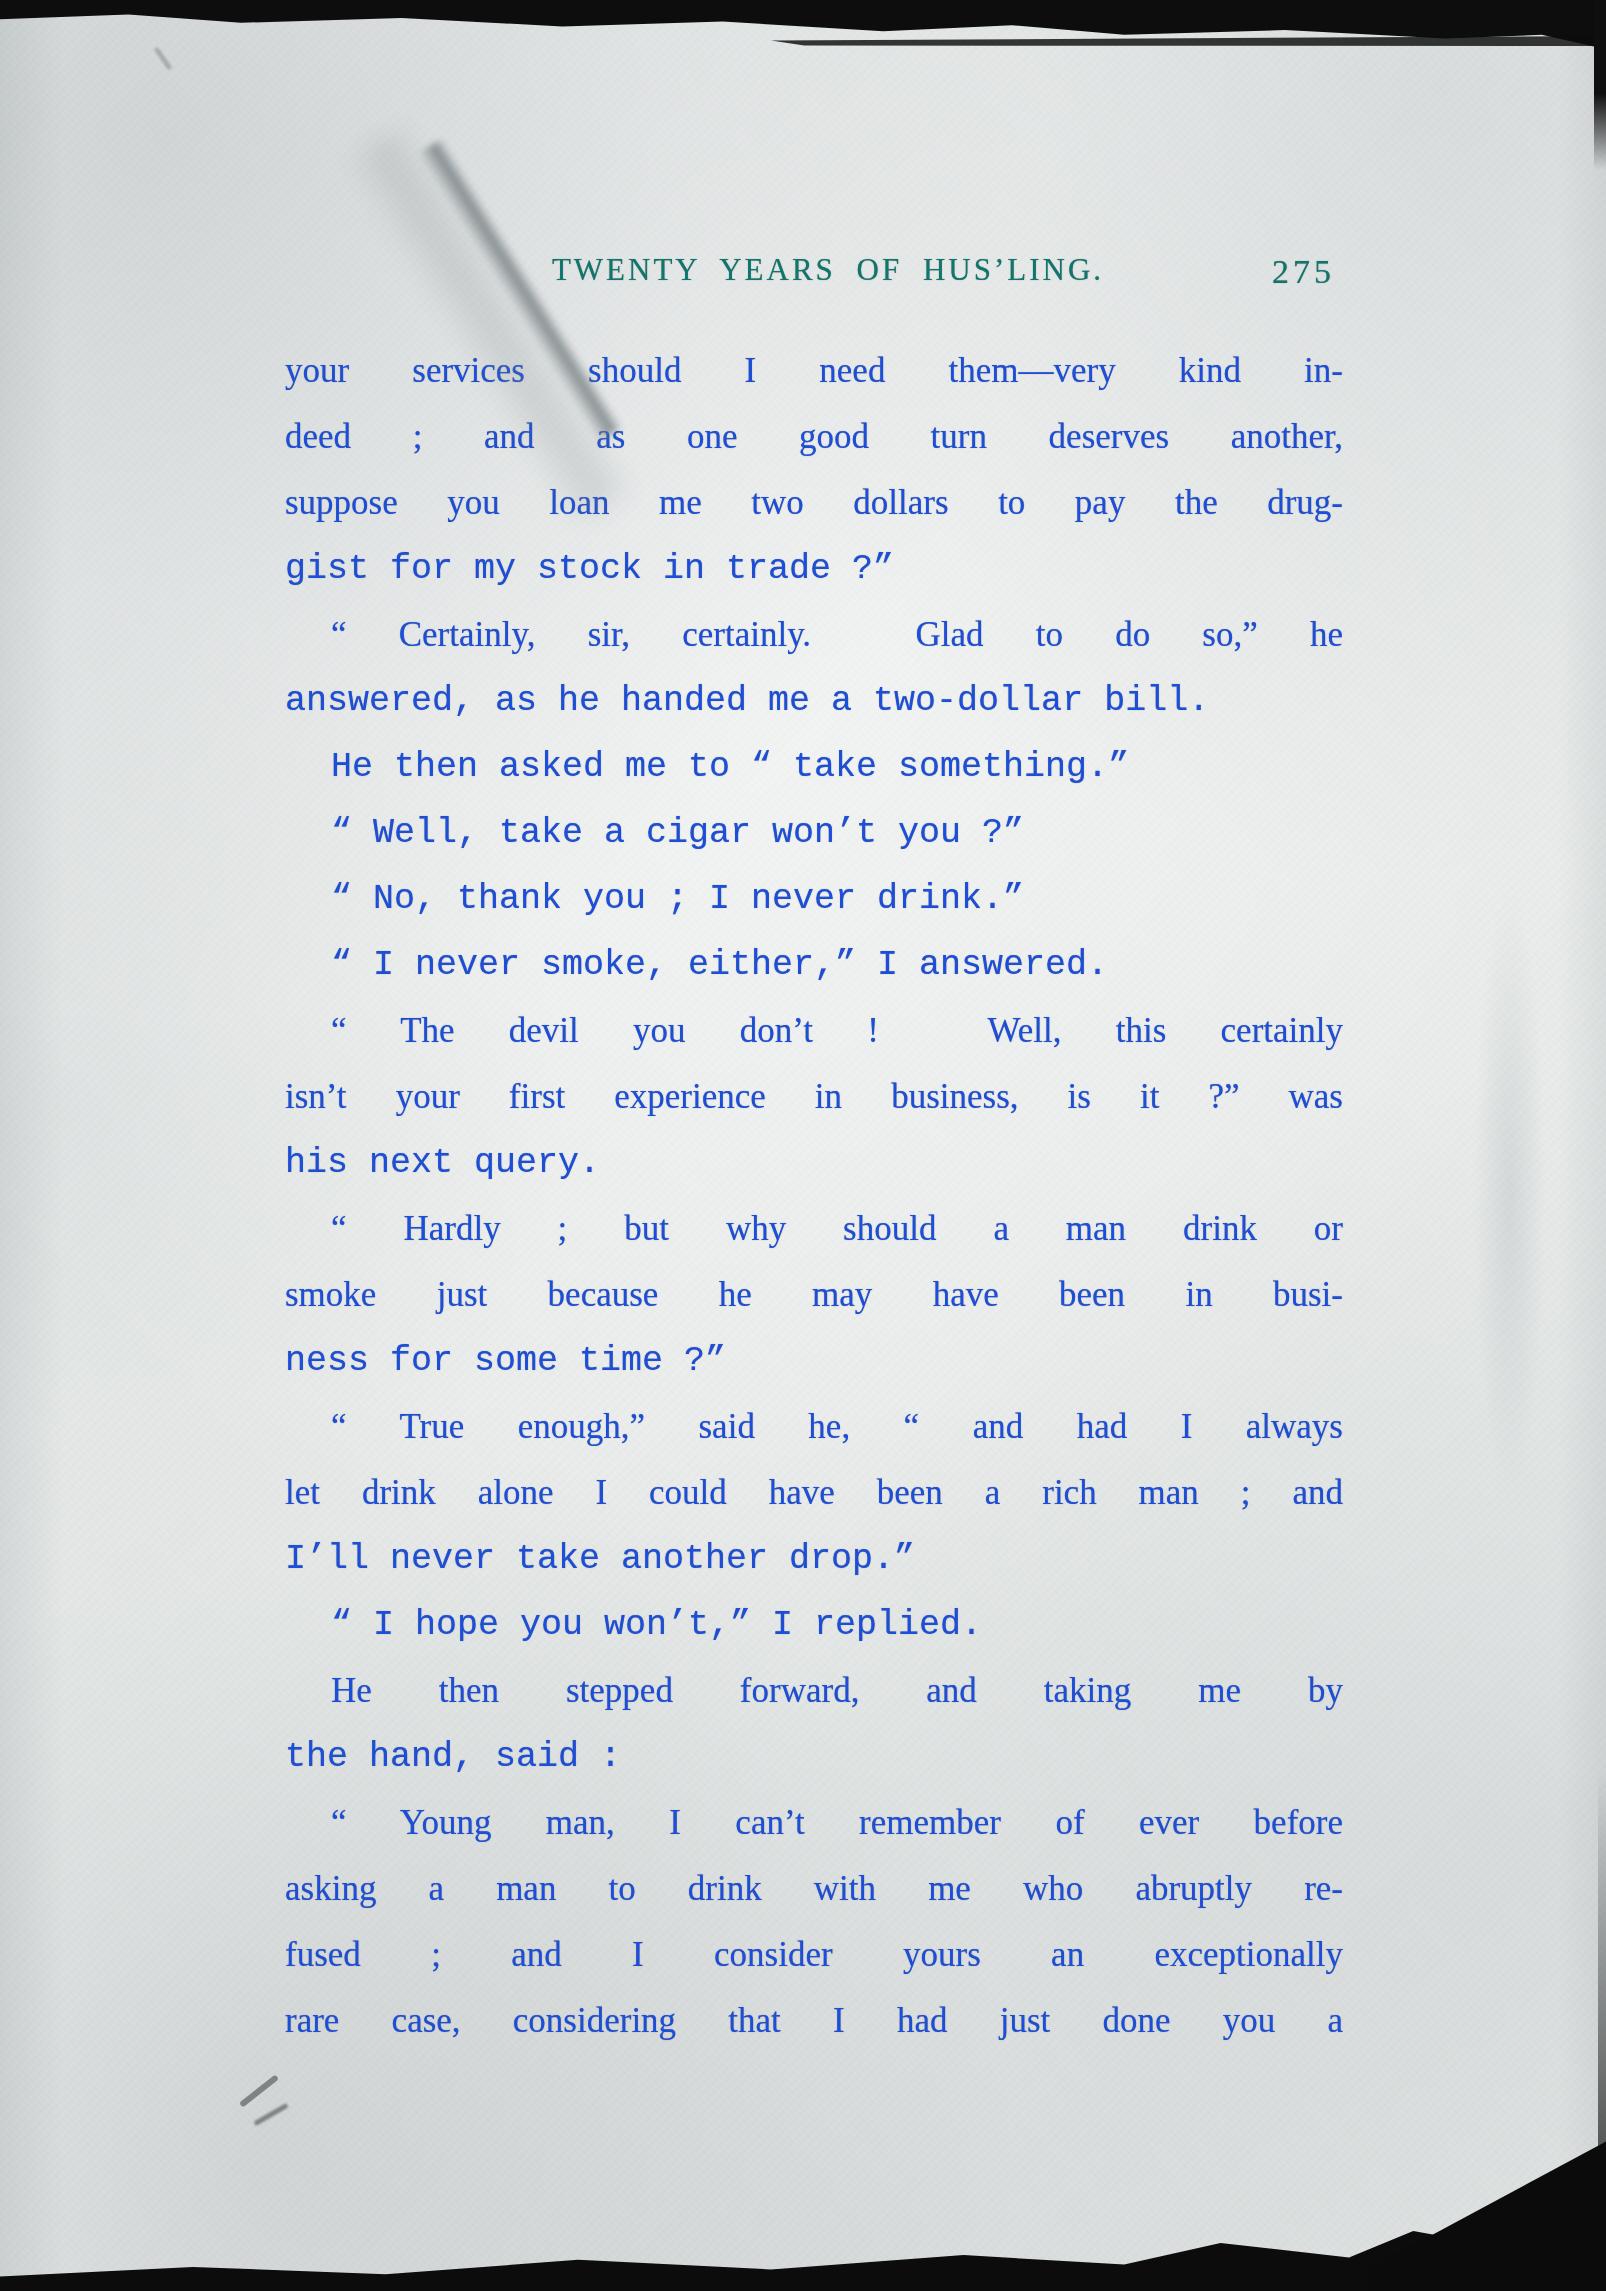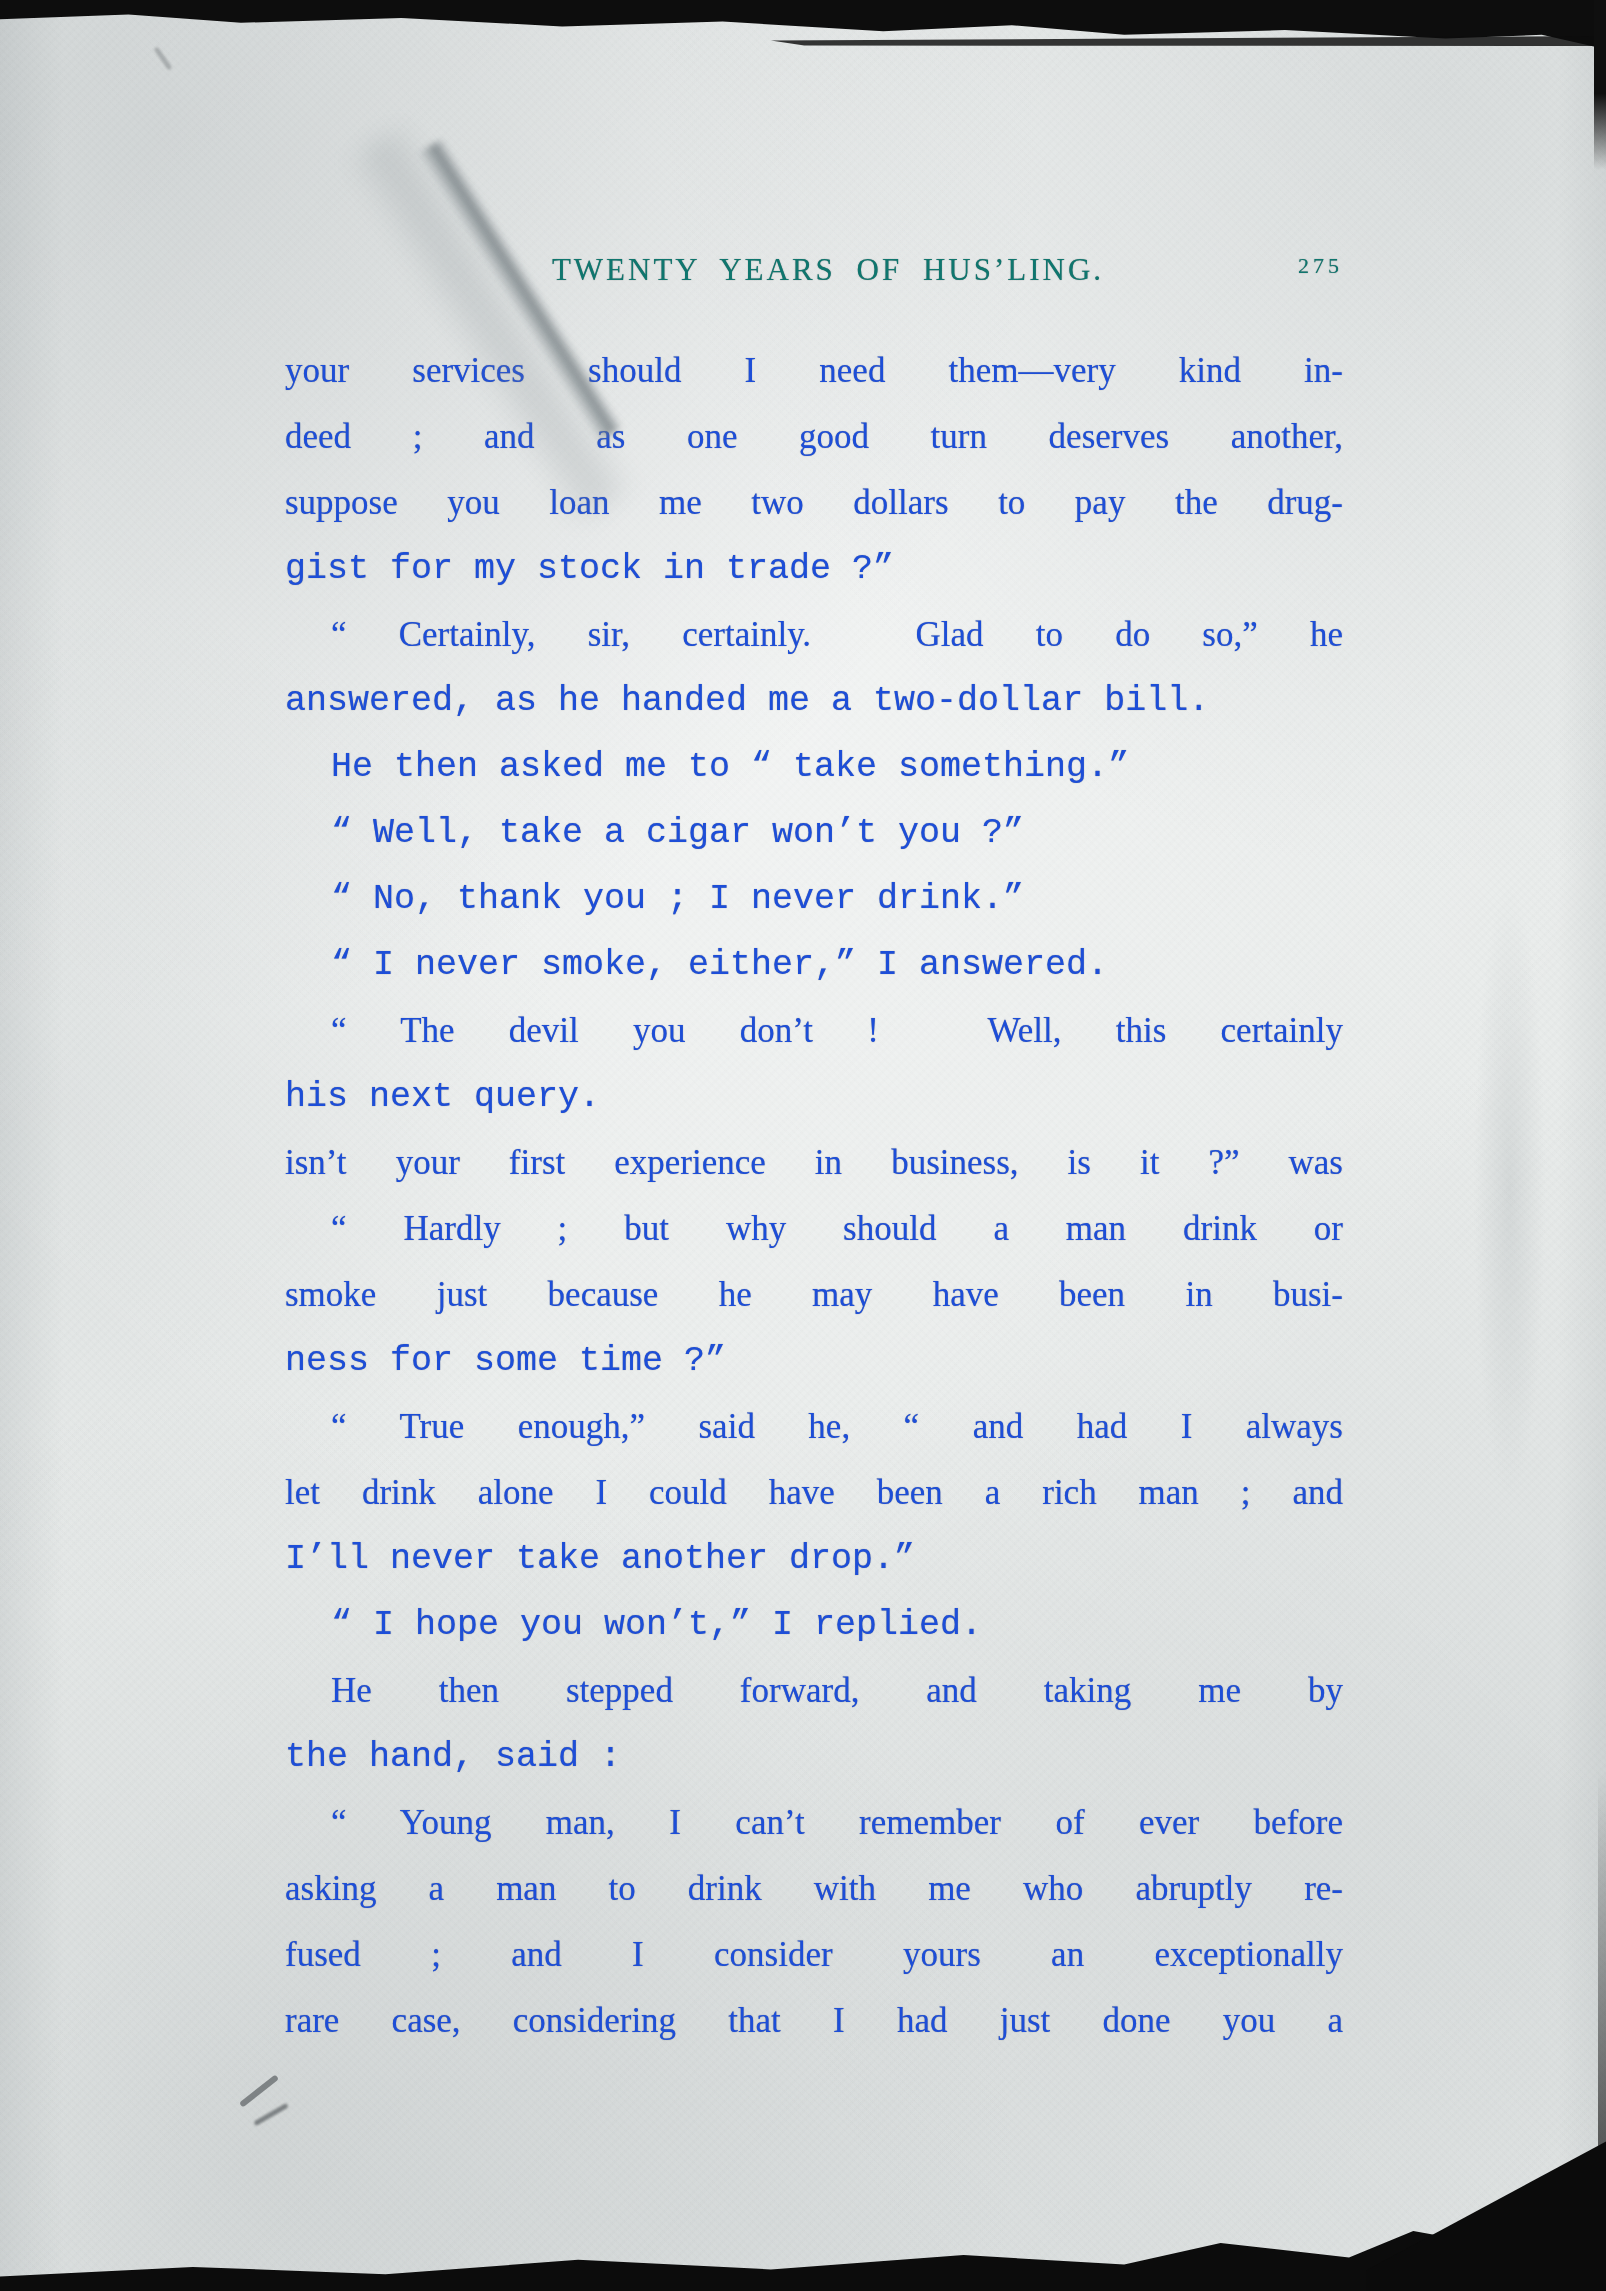--- a/index.html
+++ b/index.html
@@ -94,21 +94,21 @@
   .running-head {
     position: absolute; top: 252px; left: 285px; width: 1058px; height: 52px;
     font-size: 31px; letter-spacing: 3px; word-spacing: 10px;
     color: #0f766e; text-shadow: 0 0 1px rgba(30,32,35,.5);
   }
   .rh-title {
     position: absolute; left: 0; right: 0; text-align: center;
     transform: translateX(14px);
   }
   .rh-num {
-    position: absolute; right: 0; top: 1px; letter-spacing: 4px; font-size: 22px;
+    position: absolute; right: 8px; top: 1px; letter-spacing: 4px; font-size: 34px;
   }
 
   
   .body-text {
     position: absolute; top: 338px; left: 285px; width: 1058px;
     font-size: 35px; color: #1d4ed8;
     text-shadow: 0 0 1px rgba(25,27,30,.45);
   }
   .line {
     line-height: 66px; height: 66px;
@@ -142,22 +142,22 @@
       <div class="line">deed ; and as one good turn deserves another,</div>
       <div class="line">suppose you loan me two dollars to pay the drug-</div>
       <div class="line last">gist for my stock in trade ?”</div>
       <div class="line indent">“ Certainly, sir, certainly. &nbsp;Glad to do so,” he</div>
       <div class="line last">answered, as he handed me a two-dollar bill.</div>
       <div class="line last indent">He then asked me to “ take something.”</div>
       <div class="line last indent">“ Well, take a cigar won’t you ?”</div>
       <div class="line last indent">“ No, thank you ; I never drink.”</div>
       <div class="line last indent">“ I never smoke, either,” I answered.</div>
       <div class="line indent">“ The devil you don’t ! &nbsp;Well, this certainly</div>
+      <div class="line">isn’t your first experience in business, is it ?” was</div>
       <div class="line last">his next query.</div>
-      <div class="line">isn’t your first experience in business, is it ?” was</div>
       <div class="line indent">“ Hardly ; but why should a man drink or</div>
       <div class="line">smoke just because he may have been in busi-</div>
       <div class="line last">ness for some time ?”</div>
       <div class="line indent">“ True enough,” said he, “ and had I always</div>
       <div class="line">let drink alone I could have been a rich man ; and</div>
       <div class="line last">I’ll never take another drop.”</div>
       <div class="line last indent">“ I hope you won’t,” I replied.</div>
       <div class="line indent">He then stepped forward, and taking me by</div>
       <div class="line last">the hand, said :</div>
       <div class="line indent">“ Young man, I can’t remember of ever before</div>

